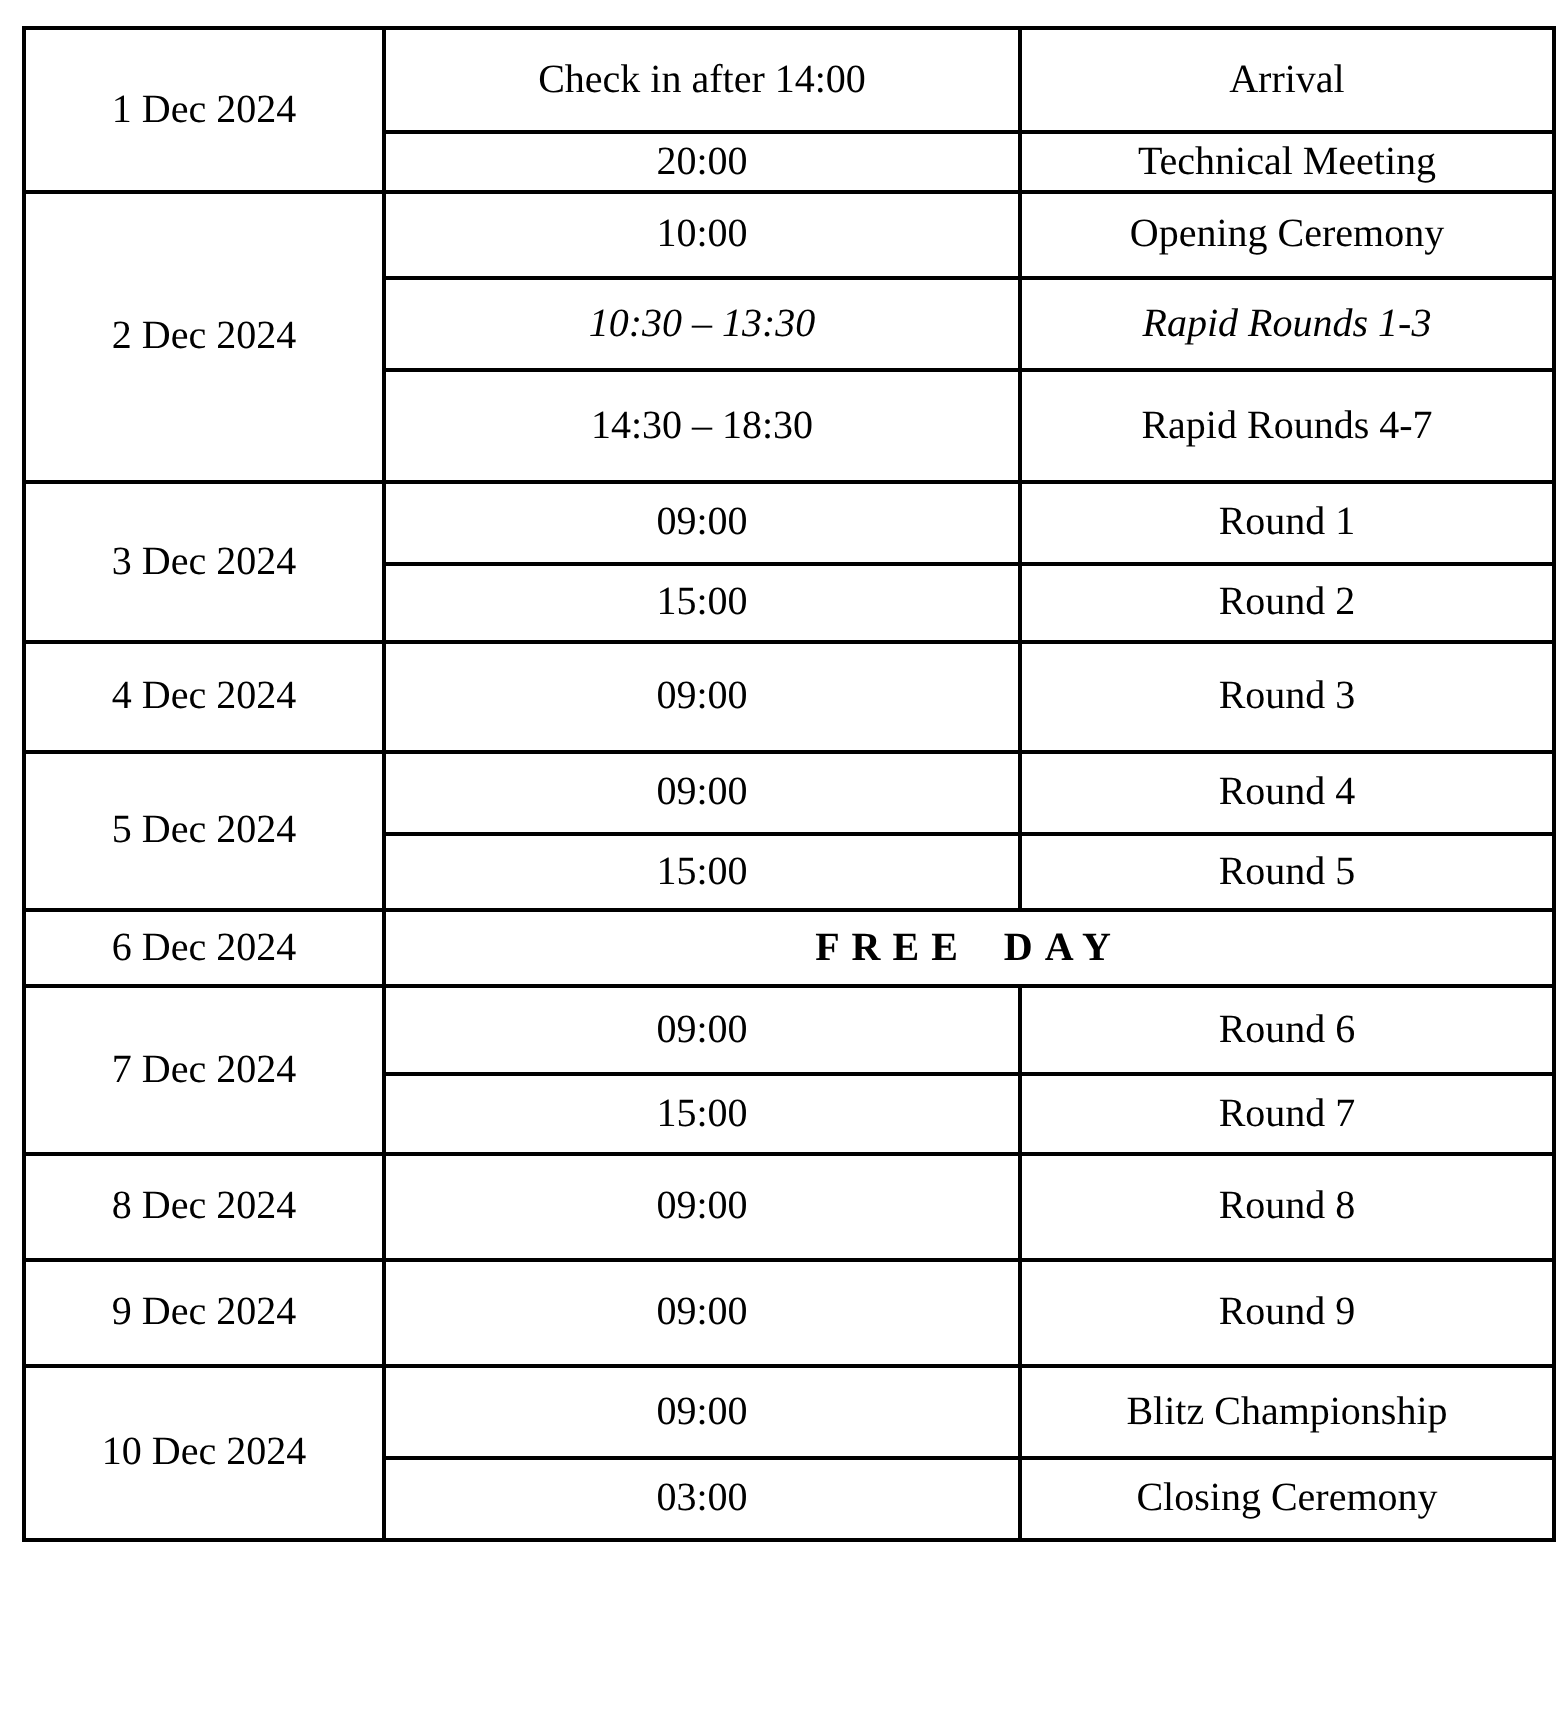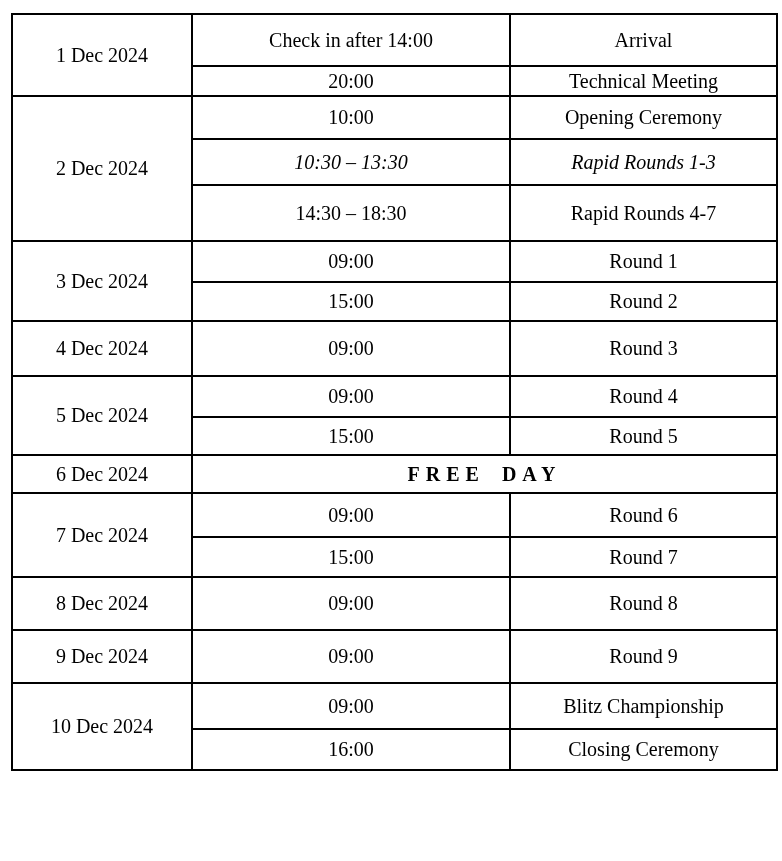--- a/index.html
+++ b/index.html
@@ -146,18 +146,18 @@
         <td>09:00</td>
         <td>Round 9</td>
       </tr>
 
       <tr class="r16">
         <td rowspan="2">10 Dec 2024</td>
         <td>09:00</td>
         <td>Blitz Championship</td>
       </tr>
       <tr class="r17">
-        <td>16:00</td>
+        <td>03:00</td>
         <td>Closing Ceremony</td>
       </tr>
     </tbody>
   </table>
 </div>
 
 </body></html>

